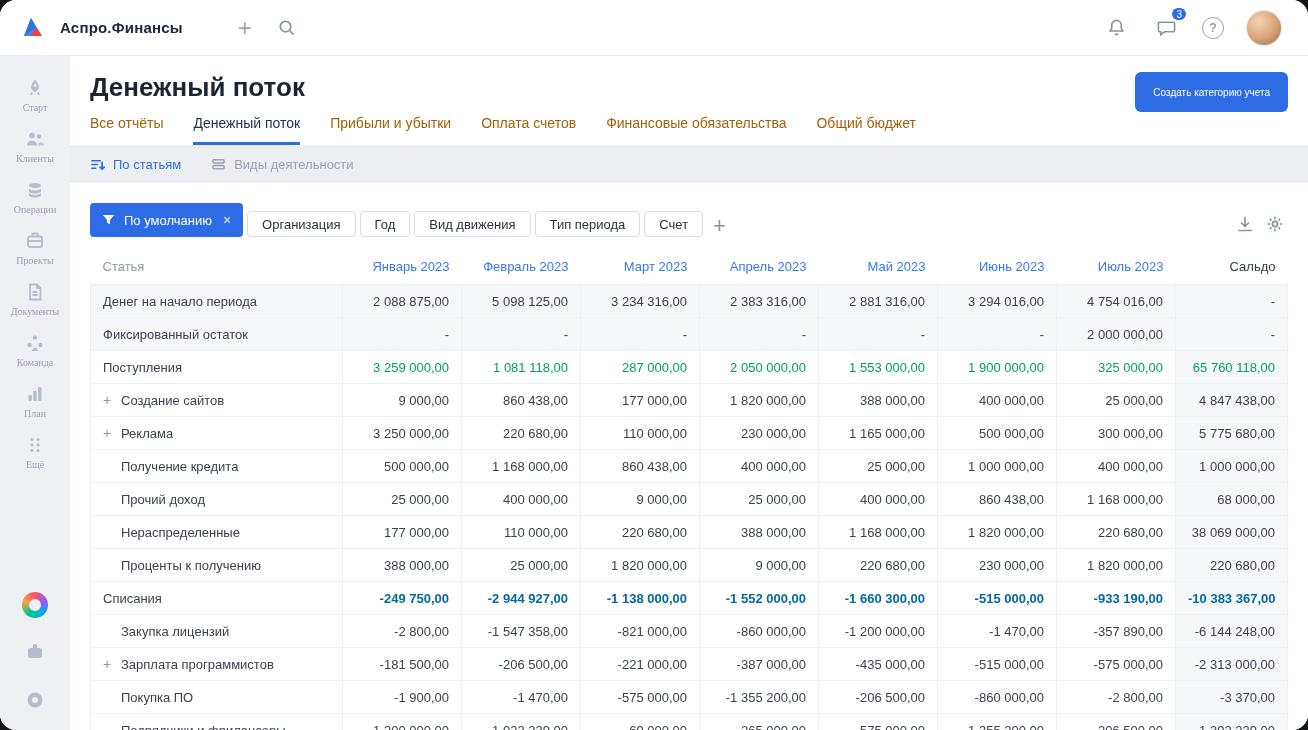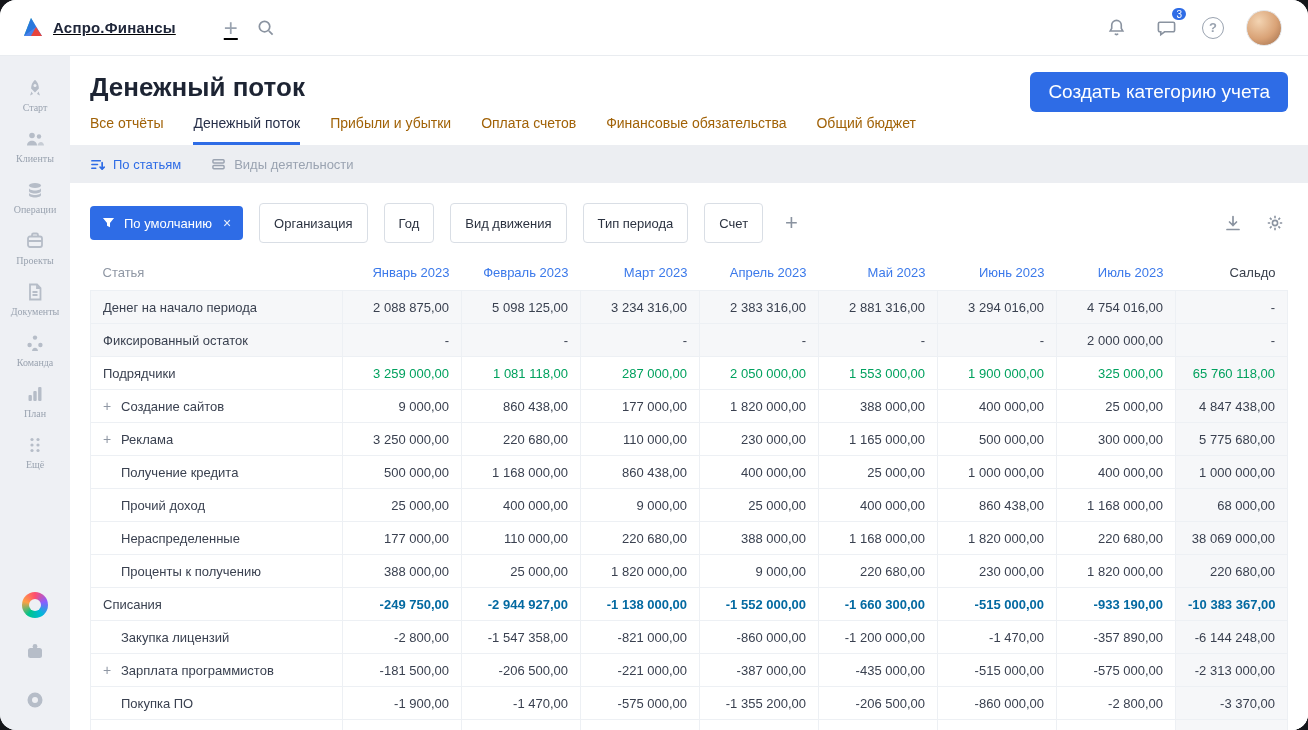--- a/index.html
+++ b/index.html
@@ -1,21 +1,21 @@
 <!DOCTYPE html>
 <html lang="ru"><head>
 <meta charset="utf-8">
 <style>
   * { box-sizing: border-box; margin: 0; padding: 0; }
   html,body { width:1308px; height:730px; background:#15161a; font-family:"Liberation Sans","DejaVu Sans",sans-serif; }
   .app { position:relative; width:1308px; height:730px; border-radius:16px; overflow:hidden; background:#eef0f4; display:flex; flex-direction:column; }
 
   
   .topbar { height:56px; background:#fff; border-bottom:1px solid #e9ecf0; display:flex; align-items:center; justify-content:space-between; padding:0 26px 0 20px; flex:0 0 56px; }
-  .tb-left { display:flex; align-items:center; gap:7px;text-decoration:underline; }
+  .tb-left { display:flex; align-items:center; gap:14px; }
   .logo-mark { width:26px; height:26px; display:inline-flex; }
   .brand { font-size:15px; font-weight:700; color:#20273a; letter-spacing:.2px; margin-right:34px; }
   .tb-iconbtn { background:none; border:none; cursor:pointer; color:#8a93a0; display:inline-flex; align-items:center; justify-content:center; width:28px; height:28px; }
   .tb-plus { font-size:24px; line-height:1; color:#9aa3b0; font-weight:400; }
   .tb-right { display:flex; align-items:center; gap:22px; }
   .chat-wrap { position:relative; }
   .badge { position:absolute; top:-7px; right:-8px; background:#2e6ce6; color:#fff; font-size:10px; min-width:16px; height:16px; border-radius:8px; display:flex; align-items:center; justify-content:center; padding:0 4px; border:2px solid #fff; }
   .help-circle { width:22px; height:22px; border-radius:50%; border:1.6px solid #9aa3b0; color:#9aa3b0; font-size:13px; font-weight:700; display:flex; align-items:center; justify-content:center; }
   .avatar { width:36px; height:36px; border-radius:50%; background:radial-gradient(circle at 35% 30%, #f3d4b2, #d9a276 55%, #9c6a48); border:1px solid #e4e7eb; cursor:pointer; }
 
@@ -26,34 +26,34 @@
   .side-item svg { display:block; }
   .side-label { font-size:10px; color:#9aa3b0; }
   .side-bottom { margin-top:auto; display:flex; flex-direction:column; align-items:center; gap:20px; }
   .donut { width:26px; height:26px; border-radius:50%; position:relative; background:conic-gradient(#ff4d6d,#8a5cff,#00b8d9,#00c48c,#ff9f43,#ff4d6d); cursor:pointer; }
   .donut::after { content:""; position:absolute; inset:7px; background:#eef0f4; border-radius:50%; }
 
   
   .main { flex:1; min-width:0; display:flex; flex-direction:column; background:#fff; }
   .page-head { position:relative; background:#fff; padding:16px 20px 0; }
   .page-title { font-size:26px; font-weight:700; color:#1d2433; margin-bottom:12px; }
-  .primary-btn { position:absolute; top:16px; right:20px; background:#2e6ce6; border:none; color:#fff; font-size:19px; font-family:inherit; height:40px; padding:0 18px; border-radius:6px; cursor:pointer; }
+  .primary-btn { position:absolute; top:16px; right:20px; background:#2e6ce6; border:none; color:#fff; font-size:10px; font-family:inherit; height:40px; padding:0 18px; border-radius:6px; cursor:pointer; }
   .tabs { display:flex; gap:30px; }
   .tab { background:none; border:none; font-family:inherit; font-size:14px; color:#a16207; padding:0 0 11px; cursor:pointer; border-bottom:3px solid transparent; }
   .tab.active { color:#28304a; font-weight:500; border-bottom-color:#2e6ce6; }
 
   .subtabs { height:38px; flex:0 0 38px; background:#eceef2; display:flex; align-items:center; gap:30px; padding:0 20px; }
   .subtab { display:flex; align-items:center; gap:8px; background:none; border:none; font-family:inherit; font-size:13px; color:#9aa3b1; cursor:pointer; }
   .subtab.active { color:#2e6ce6; font-weight:500;justify-content:flex-end; }
 
   .content { flex:1; min-height:0; background:#fff; padding:20px 20px 0; overflow:hidden; display:flex; flex-direction:column; }
-  .filter-row { display:flex; align-items:center; gap:16px; flex:0 0 34px; }
+  .filter-row { display:flex; align-items:flex-end; gap:4px; flex:0 0 34px; }
   .btn-filter { height:34px; display:inline-flex; align-items:center; gap:9px; background:#2e6ce6; color:#fff; border:none; border-radius:4px; padding:0 12px; font-size:13px; font-family:inherit; cursor:pointer; }
   .btn-filter .x { font-size:14px; opacity:.9; margin-left:2px; }
-  .chip { height:40px; background:#fff; border:1px solid #d9dee5; border-radius:4px; padding:0 14px; font-size:13px; color:#2b3240; font-family:inherit; cursor:pointer; }
+  .chip { height:26px; background:#fff; border:1px solid #d9dee5; border-radius:4px; padding:0 14px; font-size:13px; color:#2b3240; font-family:inherit; cursor:pointer; }
   .add-filter { background:none; border:none; color:#8a93a0; font-size:22px; line-height:1; padding:0 6px; cursor:pointer; }
   .fr-spacer { flex:1; }
   .icon-btn { background:none; border:none; color:#8a93a0; cursor:pointer; display:inline-flex; padding:4px; }
 
   
   .table-wrap { margin-top:14px; flex:1; min-height:0; overflow:hidden; }
   table { width:100%; border-collapse:collapse; table-layout:fixed; font-size:13px; }
   th { font-weight:400; padding:8px 12px 10px; white-space:nowrap; }
   .h-label { width:252px; text-align:left; color:#8f97a4; }
   .h-month { text-align:right; color:#3b79ea; cursor:pointer; }
@@ -339,21 +339,21 @@
                   <td class="c-val">-</td>
                   <td class="c-val">-</td>
                   <td class="c-val">-</td>
                   <td class="c-val">-</td>
                   <td class="c-val">2 000 000,00</td>
                   <td class="c-val c-saldo">-</td>
                 </tr>
                 <tr class="row-income">
     <td class="c-label">
                     <span class="cellflex">
-                      <span class="lbl">Подрядчики</span>
+                      <span class="lbl">Поступления</span>
                     </span>
                   </td>
   <td class="c-val">3 259 000,00</td>
                   <td class="c-val">1 081 118,00</td>
                   <td class="c-val">287 000,00</td>
                   <td class="c-val">2 050 000,00</td>
                   <td class="c-val">1 553 000,00</td>
                   <td class="c-val">1 900 000,00</td>
                   <td class="c-val">325 000,00</td>
                   <td class="c-val c-saldo">65 760 118,00</td>

